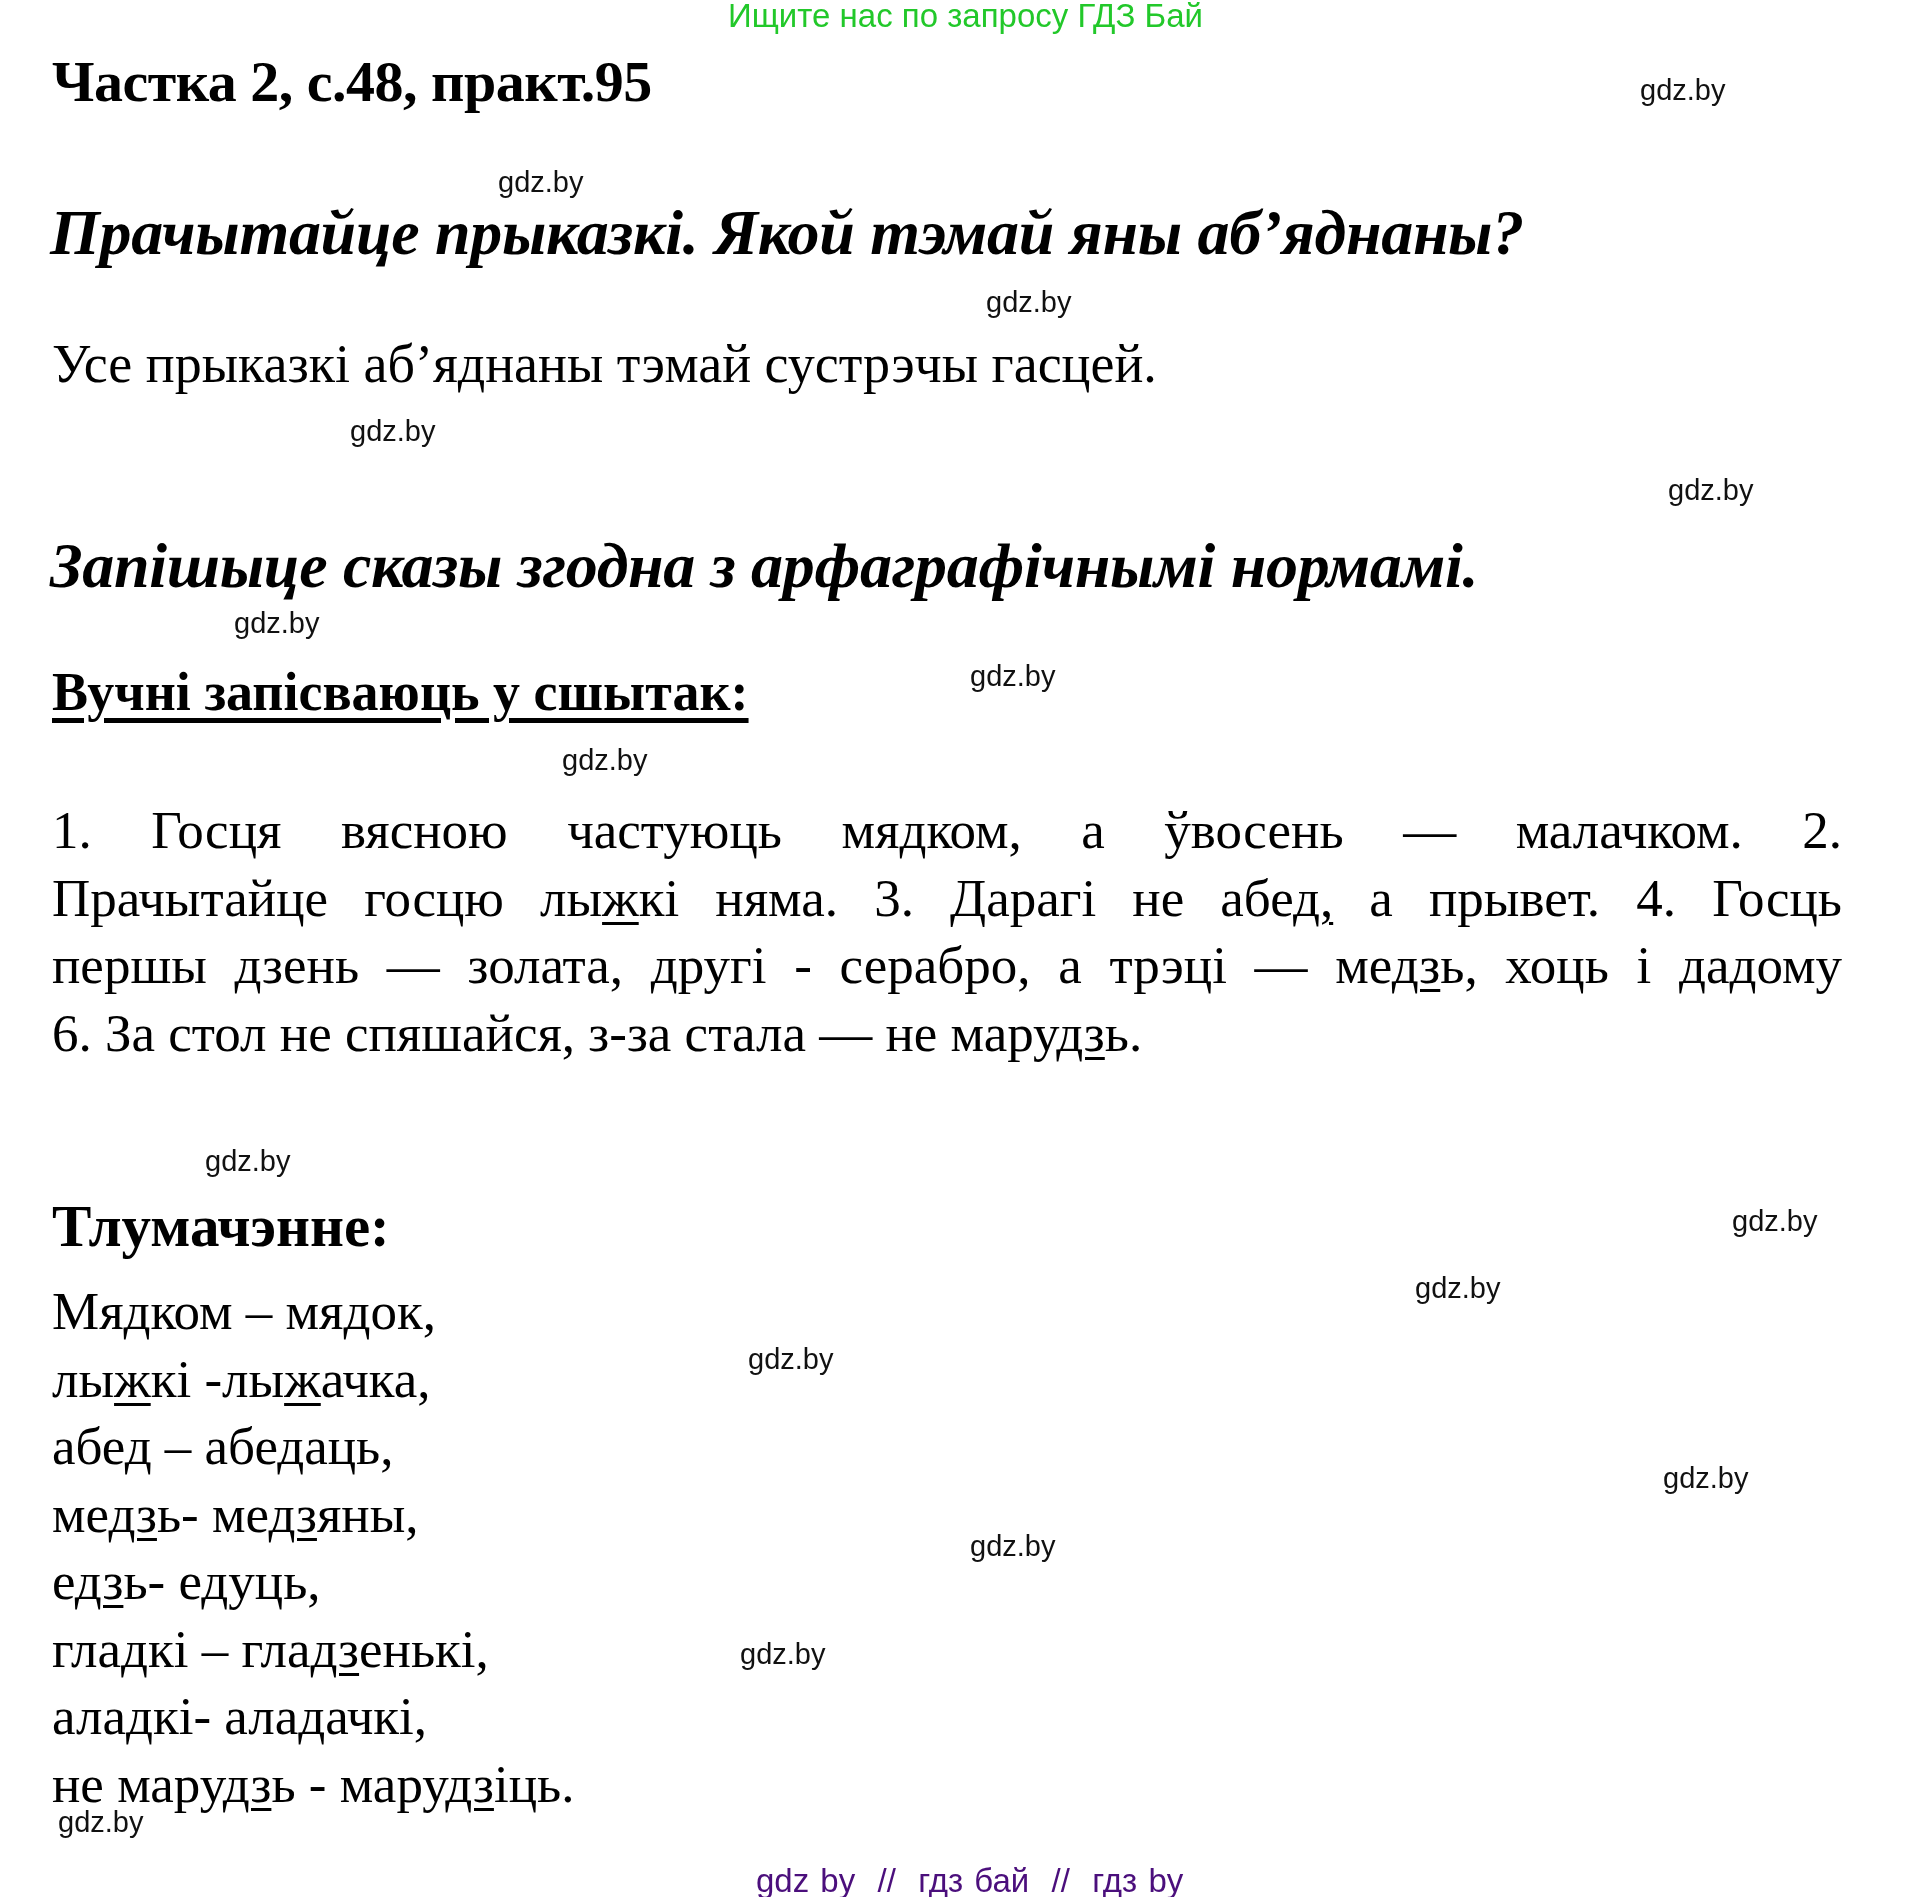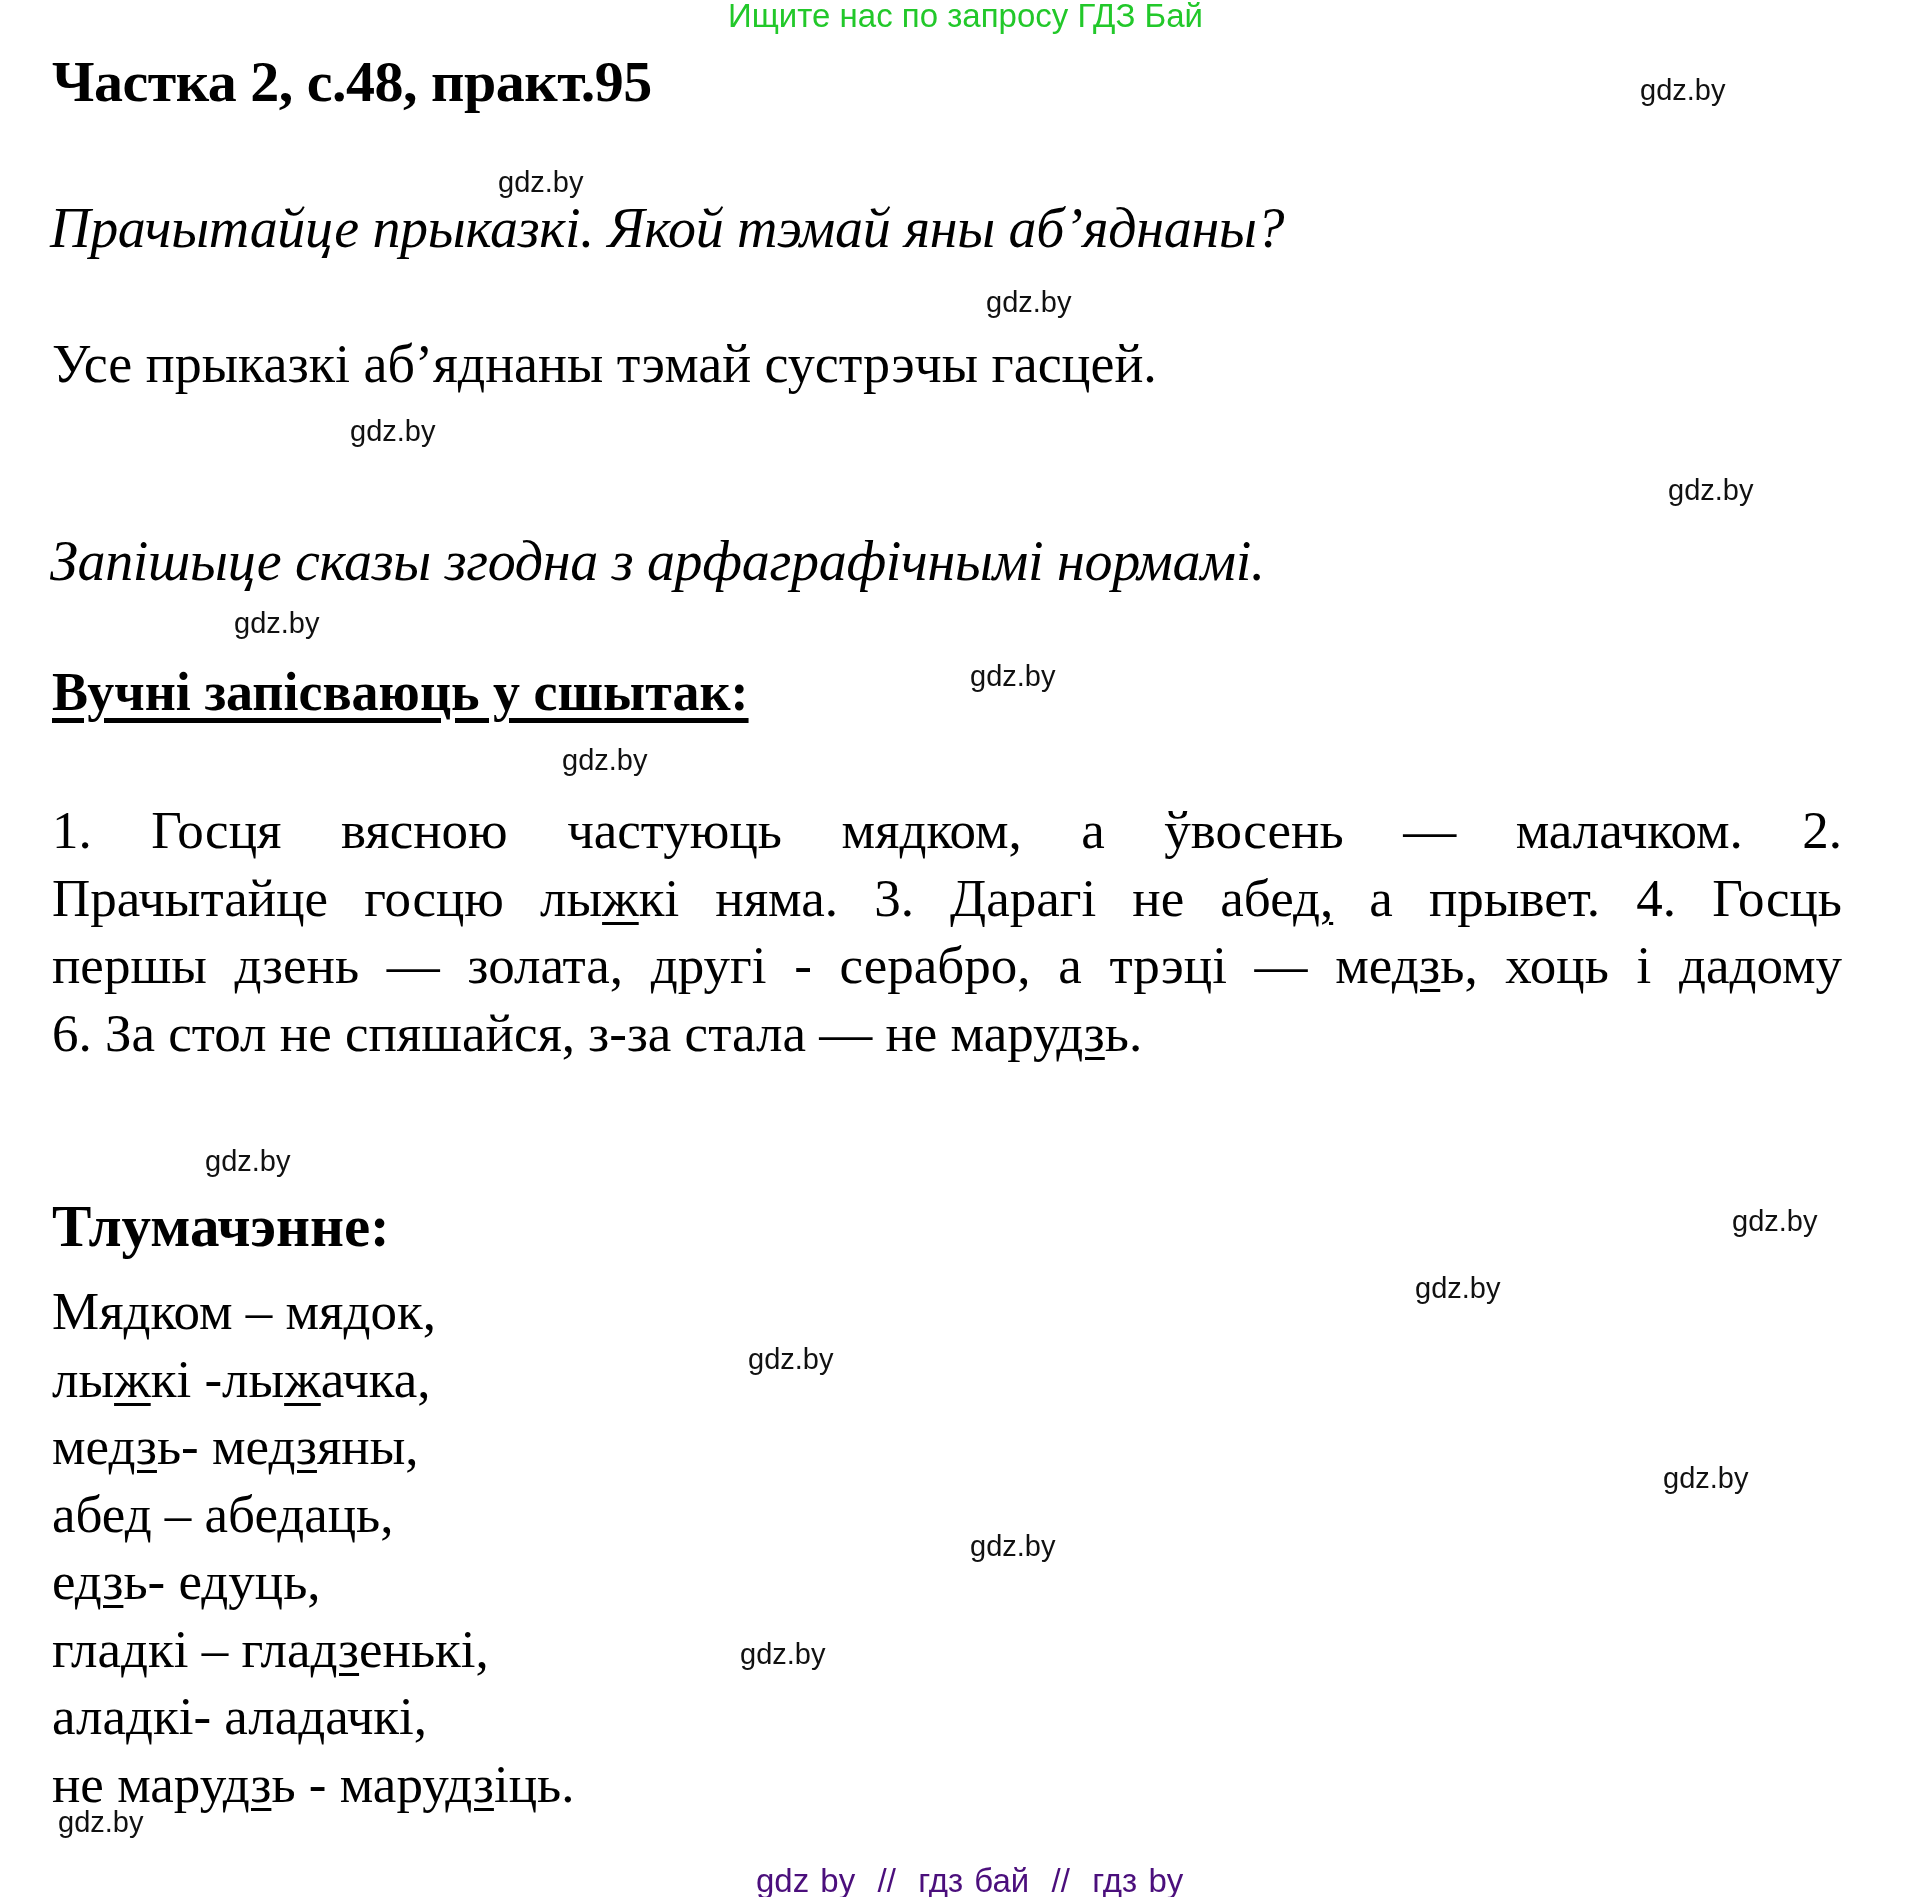--- a/index.html
+++ b/index.html
@@ -1,20 +1,20 @@
 <!DOCTYPE html>
 <html><head>
 <meta charset="utf-8">
 <style>
   html, body { margin:0; padding:0; background:#ffffff; }
   body { width:1930px; height:1897px; position:relative; overflow:hidden; font-family:"Liberation Serif", serif; color:#000; }
   .abs { position:absolute; white-space:nowrap; }
   .banner { font-family:"Liberation Sans", sans-serif; font-size:33px; color:#22c82a; top:-3px; left:728px; }
   .title { font-weight:bold; font-size:58px; left:52px; top:48px; letter-spacing:-0.5px; }
-  .q { font-weight:normal; font-style:italic; font-size:56px; left:50px; letter-spacing:-0.3px; }
+  .q { font-weight:bold; font-style:italic; font-size:64px; left:50px; letter-spacing:-0.3px; }
   .ans { font-size:54px; left:52px; }
   .uh { font-weight:bold; font-size:54px; left:52px; top:661px; text-decoration:underline; text-decoration-thickness:5px; text-underline-offset:8px; }
   .para { position:absolute; left:52px; width:1790px; top:797px; font-size:53px; line-height:67.5px; text-align:justify; }
   .para .ln { display:block; text-align:justify; text-align-last:justify; white-space:nowrap; }
   .para .ln.last { text-align-last:left; }
   .u { text-decoration:underline; text-decoration-thickness:3px; text-underline-offset:6px; }
   .expl-h { font-weight:bold; font-size:59px; left:52px; top:1192px; }
   .expl { position:absolute; left:52px; top:1258px; font-size:53px; line-height:67.5px;margin-top:20px; }
   .expl div { white-space:nowrap; }
   .wm { font-family:"Liberation Sans", sans-serif; font-size:29px; color:#111; }
@@ -37,22 +37,22 @@
     <div class="ln"><span>1. Госця вясною частуюць мя</span><span class="u">д</span><span>ком, а ўвосень — малачком. 2.</span></div>
     <div class="ln"><span>Прачытайце госцю лы</span><span class="u">ж</span><span>кі няма. 3. Дарагі не абе</span><span class="u">д,</span><span> а прывет. 4. Госць</span></div>
     <div class="ln"><span>першы дзень — золата, другі - серабро, а трэці — ме</span><span class="u">дз</span><span>ь, хоць і дадому</span></div>
     <div class="ln last"><span>6. За стол не спяшайся, з-за стала — не мару</span><span class="u">дз</span><span>ь.</span></div>
   </div>
 
 <div class="abs expl-h">Тлумачэнне:</div>
 <div class="expl" id="expl">
     <div class="eln"><span>Мя</span><span class="u">д</span><span>ком – мя</span><span class="u">д</span><span>ок,</span></div>
     <div class="eln"><span>лы</span><span class="u">ж</span><span>кі -лы</span><span class="u">ж</span><span>ачка,</span></div>
+    <div class="eln"><span>абе</span><span class="u">д</span><span> – абе</span><span class="u">д</span><span>аць,</span></div>
     <div class="eln"><span>ме</span><span class="u">дз</span><span>ь- ме</span><span class="u">дз</span><span>яны,</span></div>
-    <div class="eln"><span>абе</span><span class="u">д</span><span> – абе</span><span class="u">д</span><span>аць,</span></div>
     <div class="eln"><span>е</span><span class="u">дз</span><span>ь- е</span><span class="u">д</span><span>уць,</span></div>
     <div class="eln"><span>гла</span><span class="u">д</span><span>кі – гла</span><span class="u">дз</span><span>енькі,</span></div>
     <div class="eln"><span>ала</span><span class="u">д</span><span>кі- ала</span><span class="u">д</span><span>ачкі,</span></div>
     <div class="eln last"><span>не мару</span><span class="u">дз</span><span>ь - мару</span><span class="u">дз</span><span>іць.</span></div>
   </div>
 
 <div id="wms">
     <div class="abs wm" style="left: 1640px; top: 74px;">gdz.by</div>
     <div class="abs wm" style="left: 498px; top: 166px;">gdz.by</div>
     <div class="abs wm" style="left: 986px; top: 286px;">gdz.by</div>

